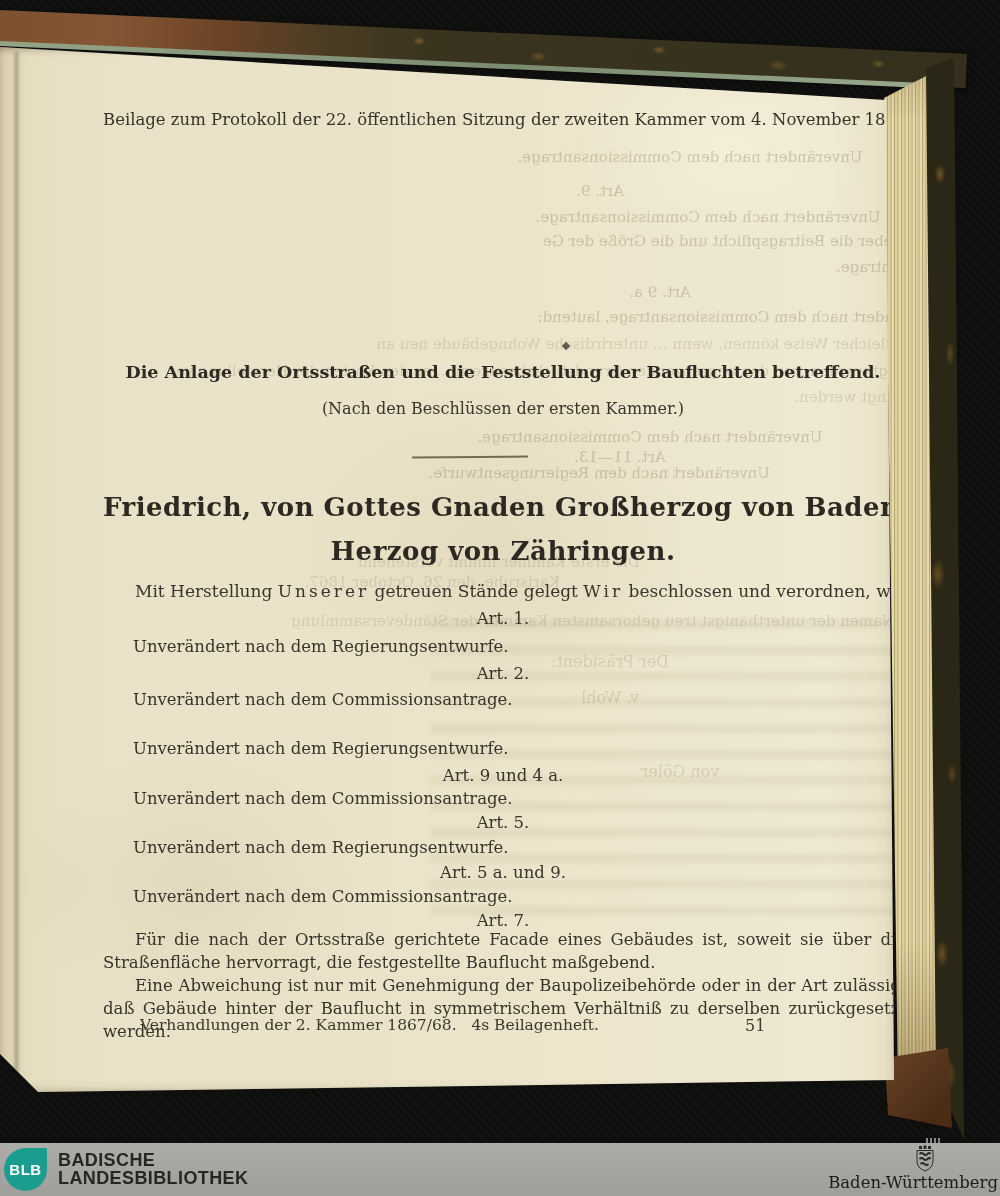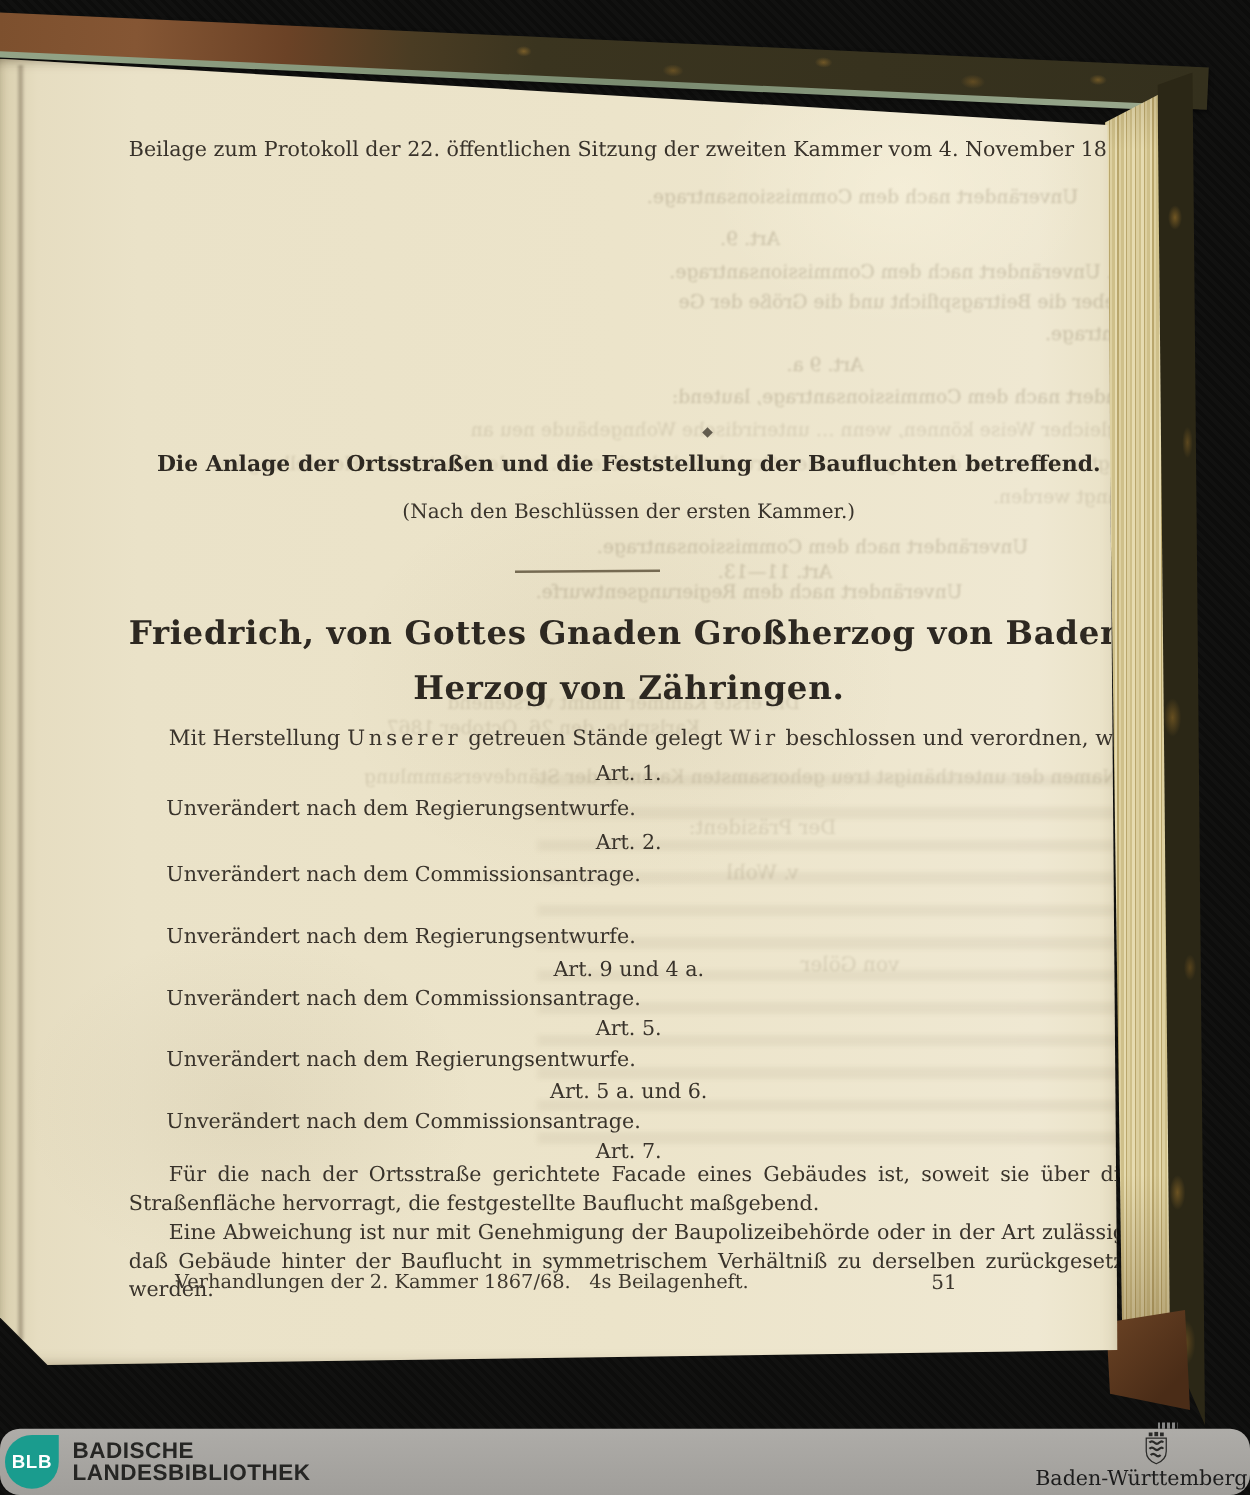--- a/index.html
+++ b/index.html
@@ -74,21 +74,21 @@
   
   .bt{position:absolute;transform:scaleX(-1);color:#7a6c50;opacity:.30;filter:blur(.7px);
       font-size:15px;white-space:nowrap;}
   .bt.big{font-size:16px;}
   .bt.lite{opacity:.20;}
   .smudge{position:absolute;left:430px;top:576px;width:470px;height:310px;opacity:.5;
     background:repeating-linear-gradient(180deg, rgba(125,108,78,.16) 0 9px, transparent 9px 26px);
     filter:blur(2.2px);}
   
   .brandbar{position:absolute;left:0;top:1143px;width:1000px;height:53px;
-    background:linear-gradient(#aeaca8,#a09e9a);font-family:"Liberation Sans",sans-serif;border-radius:16px;}
+    background:linear-gradient(#aeaca8,#a09e9a);font-family:"Liberation Sans",sans-serif;}
   .blb-logo{position:absolute;left:4px;top:5px;width:43px;height:43px;background:#1a9c8e;
     border-radius:50% 0 50% 50%;display:flex;align-items:center;justify-content:center;
     color:#fff;font-weight:700;font-size:15px;letter-spacing:.5px;}
   .lib-name{position:absolute;left:58px;top:8px;font-weight:700;font-size:18px;line-height:18px;
     letter-spacing:.4px;color:#262624;}
   .arms{position:absolute;right:62px;top:2px;width:26px;height:28px;}
   .state{position:absolute;right:2px;bottom:4px;font-family:"DejaVu Serif",serif;
     font-size:16.5px;color:#1c1c1c;white-space:nowrap;}
 </style>
 </head>
@@ -142,21 +142,21 @@
 
     <div class="ln c" style="top:565px">Art. 1.</div>
     <div class="ln l" style="top:593px">Unverändert nach dem Regierungsentwurfe.</div>
     <div class="ln c" style="top:620px">Art. 2.</div>
     <div class="ln l" style="top:646px">Unverändert nach dem Commissionsantrage.</div>
     <div class="ln l" style="top:695px">Unverändert nach dem Regierungsentwurfe.</div>
     <div class="ln c" style="top:722px">Art. 9 und 4 a.</div>
     <div class="ln l" style="top:745px">Unverändert nach dem Commissionsantrage.</div>
     <div class="ln c" style="top:769px">Art. 5.</div>
     <div class="ln l" style="top:794px">Unverändert nach dem Regierungsentwurfe.</div>
-    <div class="ln c" style="top:819px">Art. 5 a. und 6.</div>
+    <div class="ln c" style="top:819px">Art. 5 a. und 9.</div>
     <div class="ln l" style="top:843px">Unverändert nach dem Commissionsantrage.</div>
     <div class="ln c" style="top:867px">Art. 7.</div>
 
     <div class="body-par" style="top:884px">Für die nach der Ortsstraße gerichtete Facade eines Gebäudes ist, soweit sie über die Straßenfläche hervorragt, die festgestellte Bauflucht maßgebend.</div>
     <div class="body-par" style="top:930px">Eine Abweichung ist nur mit Genehmigung der Baupolizeibehörde oder in der Art zulässig, daß Gebäude hinter der Bauflucht in symmetrischem Verhältniß zu derselben zurückgesetzt werden.</div>
 
     <div class="abs footline" style="left:140px;top:972px">Verhandlungen der 2. Kammer 1867/68.   4s Beilagenheft.</div>
     <div class="abs footline" style="left:745px;top:972px;font-size:16px">51</div>
   </div>
 

